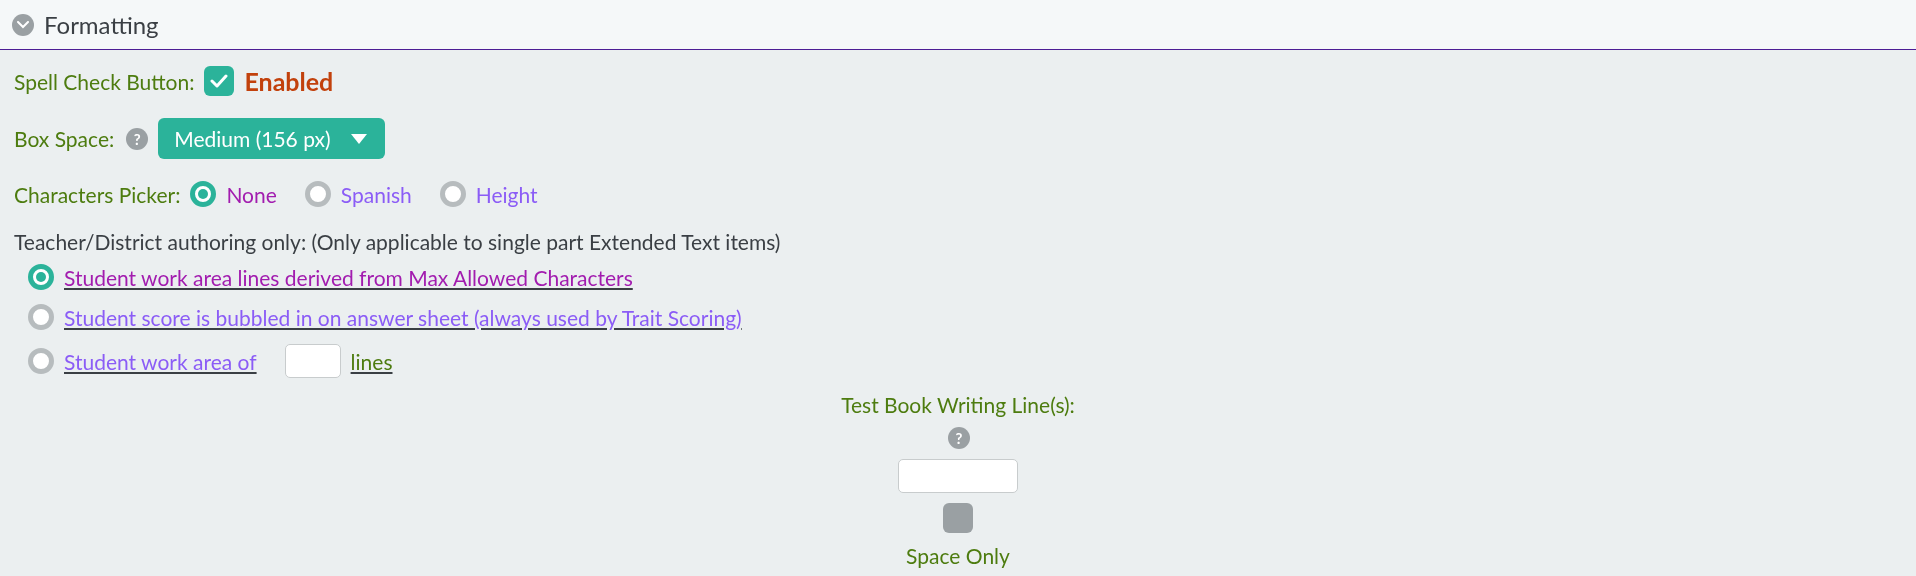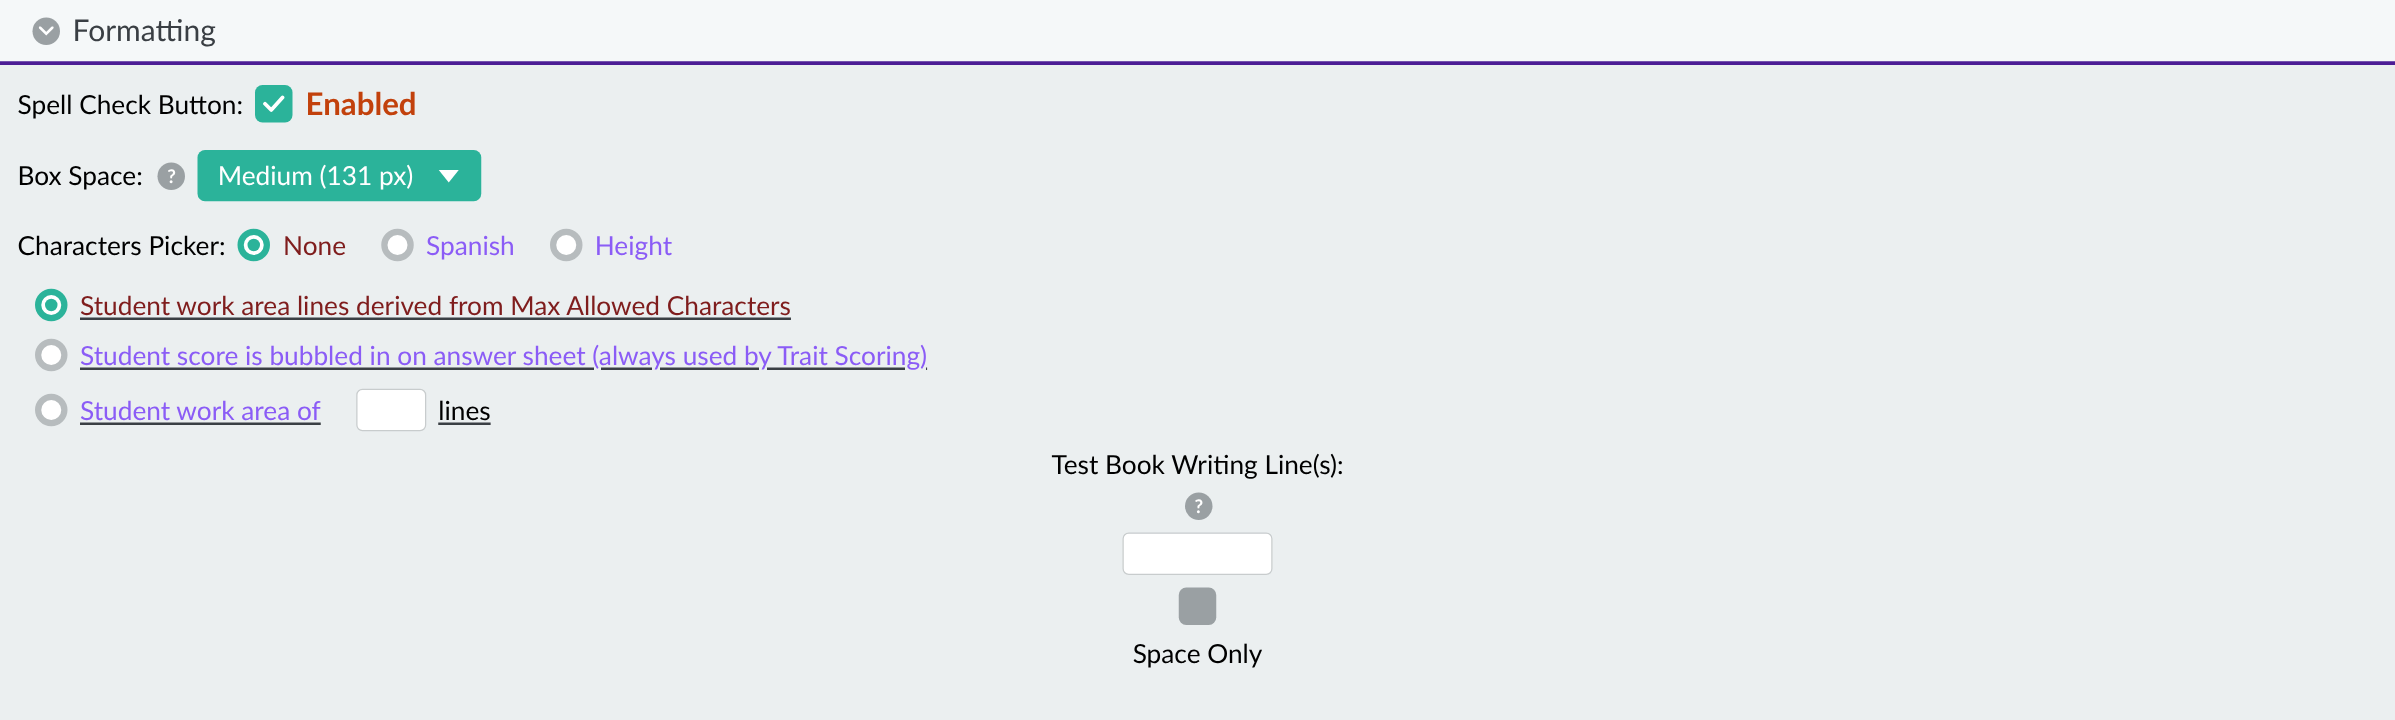--- a/index.html
+++ b/index.html
@@ -12,22 +12,22 @@
     background: #ebeff0;
   }
   .panel {
     width: 1916px;
     background: #ebeff0;
   }
   .panel-header {
     display: flex;
     align-items: center;
     gap: 10px;
-    padding: 10px 14px 10px 26px;
-    border-bottom: 3px solid #4c1d95;
+    padding: 10px 14px 10px 12px;
+    border-bottom: 1px solid #4c1d95;
     background: #f5f8f9;
   }
   .chevron {
     width: 22px;
     height: 22px;
     border-radius: 50%;
     background: #9aa0a3;
     display: flex;
     align-items: center;
     justify-content: center;
@@ -43,21 +43,21 @@
   }
   .row {
     display: flex;
     align-items: center;
     flex-wrap: wrap;
     gap: 10px;
     margin-bottom: 22px;
   }
   .row:last-child { margin-bottom: 0; }
   .label {
-    color: #000000;
+    color: #4d7c0f;
     font-size: 21px;
   }
   .help-icon {
     width: 22px;
     height: 22px;
     border-radius: 50%;
     background: #9aa0a3;
     color: #fff;
     font-weight: 700;
     font-size: 15px;
@@ -137,21 +137,21 @@
     width: 10px; height: 10px;
     background: #2bb39a;
     border-radius: 50%;
     transform: translate(-50%, -50%);
   }
   .radio-label {
     font-size: 21px;
     color: #8b5cf6;
   }
   .radio.selected .radio-label {
-    color: #7f1d1d;
+    color: #a21caf;
     text-align: right;
   }
   .subgroup {
     margin-left: 14px;
     margin-top: 10px;
     text-decoration: underline;
   }
   .sub-row {
     display: flex;
     align-items: center;
@@ -205,21 +205,21 @@
             <path d="M2 7 L7 12 L16 2" stroke="#ffffff" stroke-width="3" fill="none" stroke-linecap="round" stroke-linejoin="round"></path>
           </svg>
       </span>
       <span class="enabled-text">Enabled</span>
     </div>
 
     <div class="row">
       <span class="label">Box Space:</span>
       <span class="help-icon">?</span>
       <span class="dropdown">
-        <span>Medium (131 px)</span>
+        <span>Medium (156 px)</span>
         <span class="caret"></span>
       </span>
     </div>
 
     <div class="row">
       <span class="label">Characters Picker:</span>
 
       <span class="radio selected">
         <span class="radio-circle"></span>
         <span class="radio-label">None</span>
@@ -230,20 +230,21 @@
         <span class="radio-label">Spanish</span>
       </span>
 
       <span class="radio">
         <span class="radio-circle"></span>
         <span class="radio-label">Height</span>
       </span>
     </div>
 
     <div>
+      <div class="authoring-note">Teacher/District authoring only: (Only applicable to single part Extended Text items)</div>
 
       <div class="subgroup">
 
         <div class="sub-row">
           <span class="radio selected">
             <span class="radio-circle"></span>
             <span class="radio-label">Student work area lines derived from Max Allowed Characters</span>
           </span>
         </div>
 

